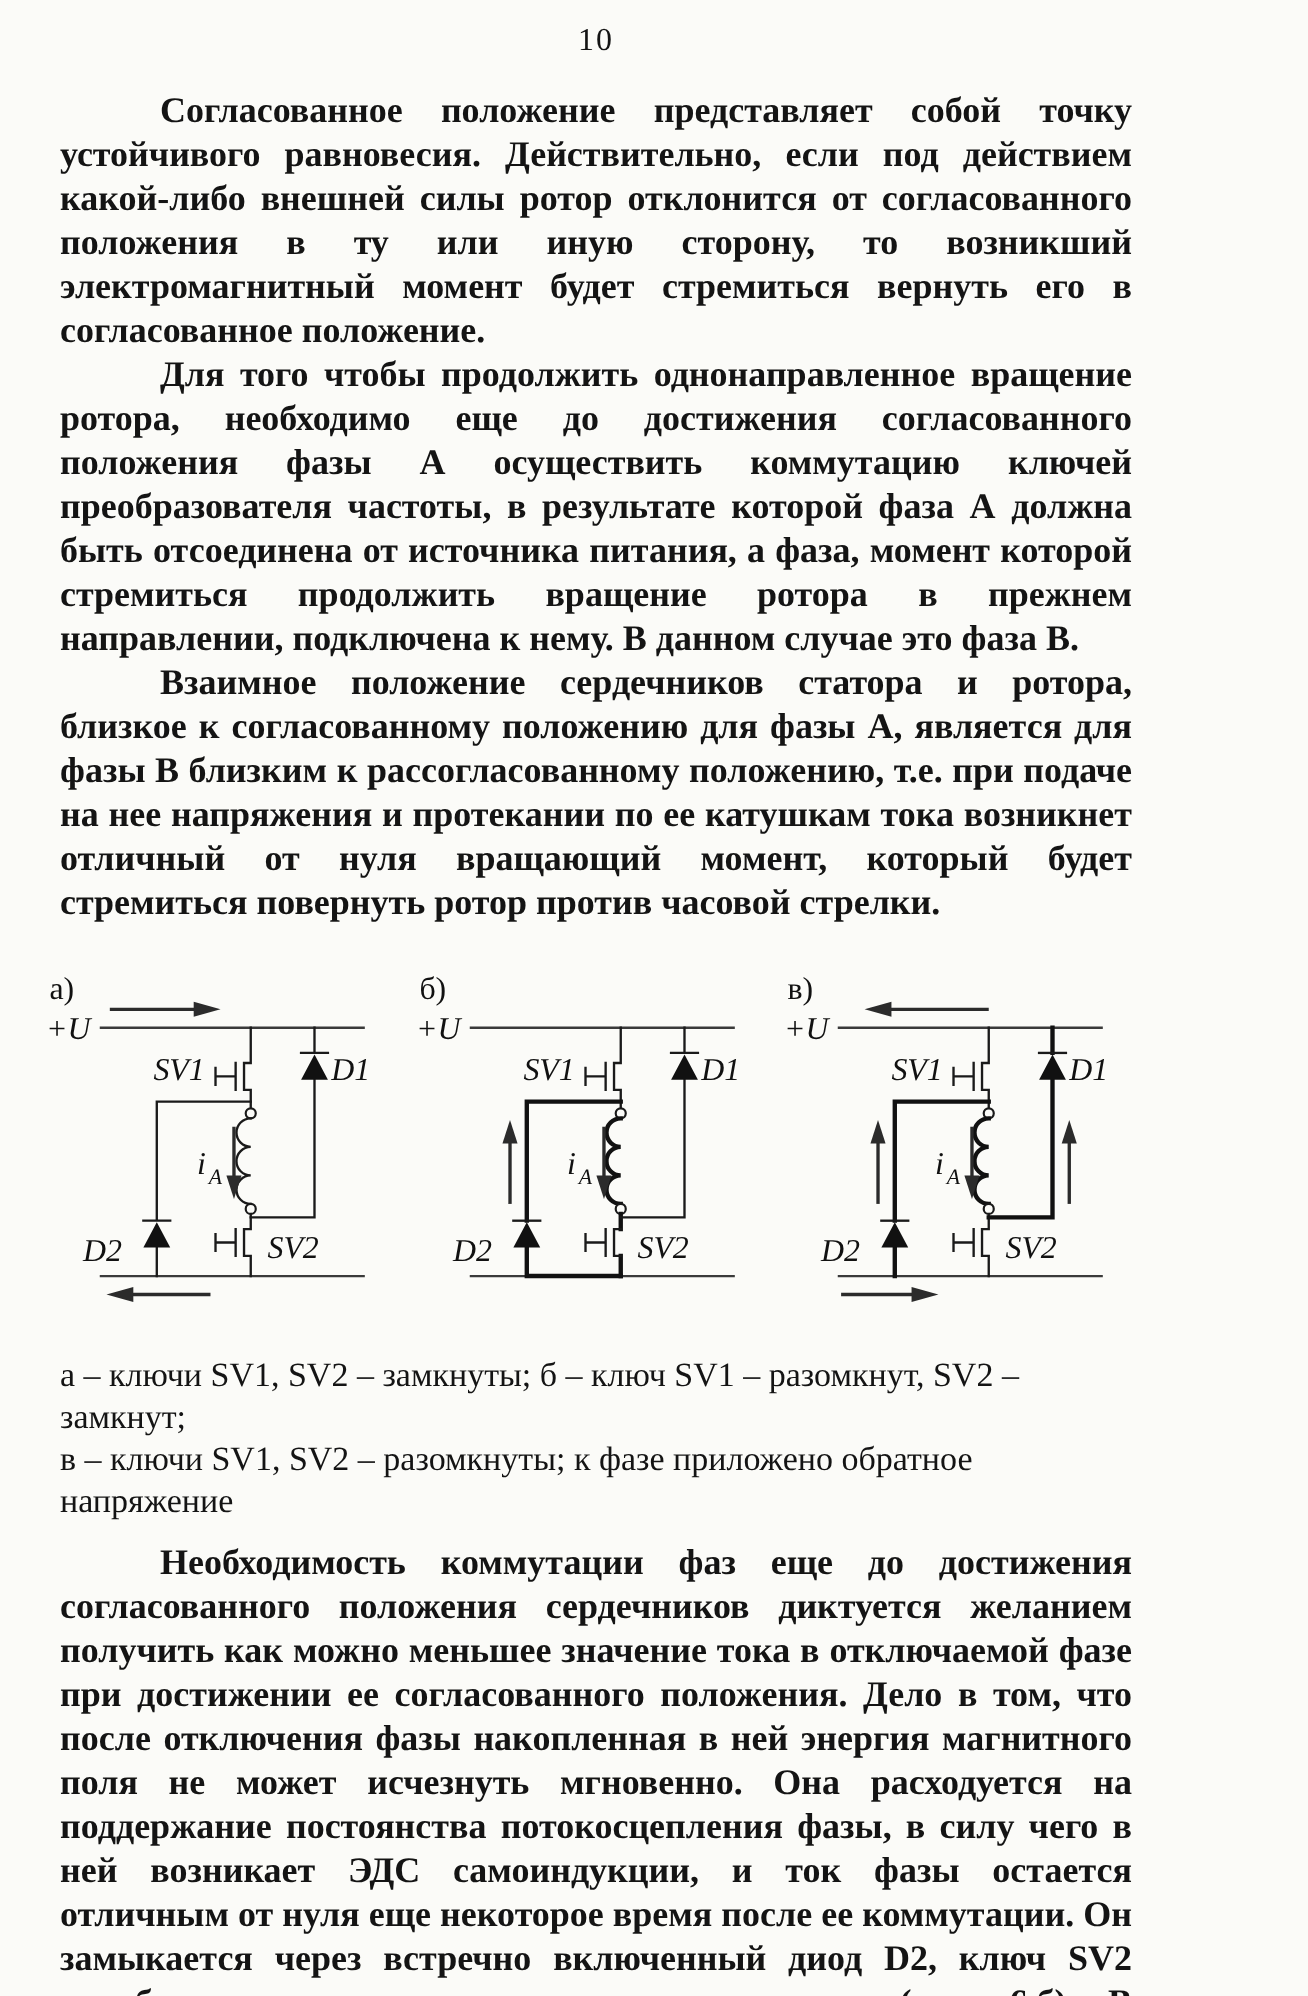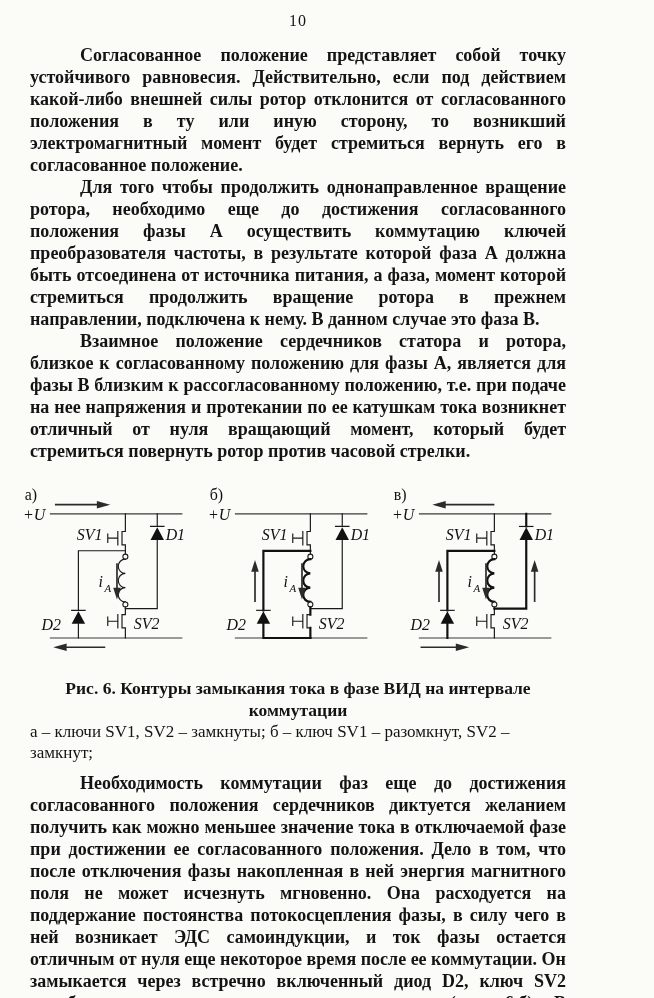--- a/index.html
+++ b/index.html
@@ -213,19 +213,19 @@
       </g>
       <g>
         <path class="arr" d="M40,194 H84"></path>
           <polygon class="arrh" points="98,194 82,189.5 82,198.5"></polygon>
       </g>
     </svg>
 
   </div>
 
   <div class="caption">
-    <div class="caption-title">Рис. 6. Контуры замыкания тока в фазе ВИД на интервале коммутации</div>
     <div class="caption-line">а – ключи SV1, SV2 – замкнуты; б – ключ SV1 – разомкнут, SV2 – замкнут;</div>
+    <div class="caption-line">в – ключи SV1, SV2 – разомкнуты; к фазе приложено обратное напряжение</div>
   </div>
 
   <p class="para last">Необходимость коммутации фаз еще до достижения согласованного положения сердечников диктуется желанием получить как можно меньшее значение тока в отключаемой фазе при достижении ее согласованного положения. Дело в том, что после отключения фазы накопленная в ней энергия магнитного поля не может исчезнуть мгновенно. Она расходуется на поддержание постоянства потокосцепления фазы, в силу чего в ней возникает ЭДС самоиндукции, и ток фазы остается отличным от нуля еще некоторое время после ее коммутации. Он замыкается через встречно включенный диод D2, ключ SV2 преобразователя частоты и питающую сеть (рис. 6,б). В конечном итоге ток достигнет нулевого значения (энергия магнитного поля выделится в виде электрических потерь на активных сопротивлениях фазы, встречно включенного диода D2 и ключа SV2). Однако если этот ток будет отличен от нуля в согласованном положении фазы, то при дальнейшем вращении ротора созданное им магнитное поле приведет к возникновению тор-</p>
 
 </div>
 
 </body></html>

